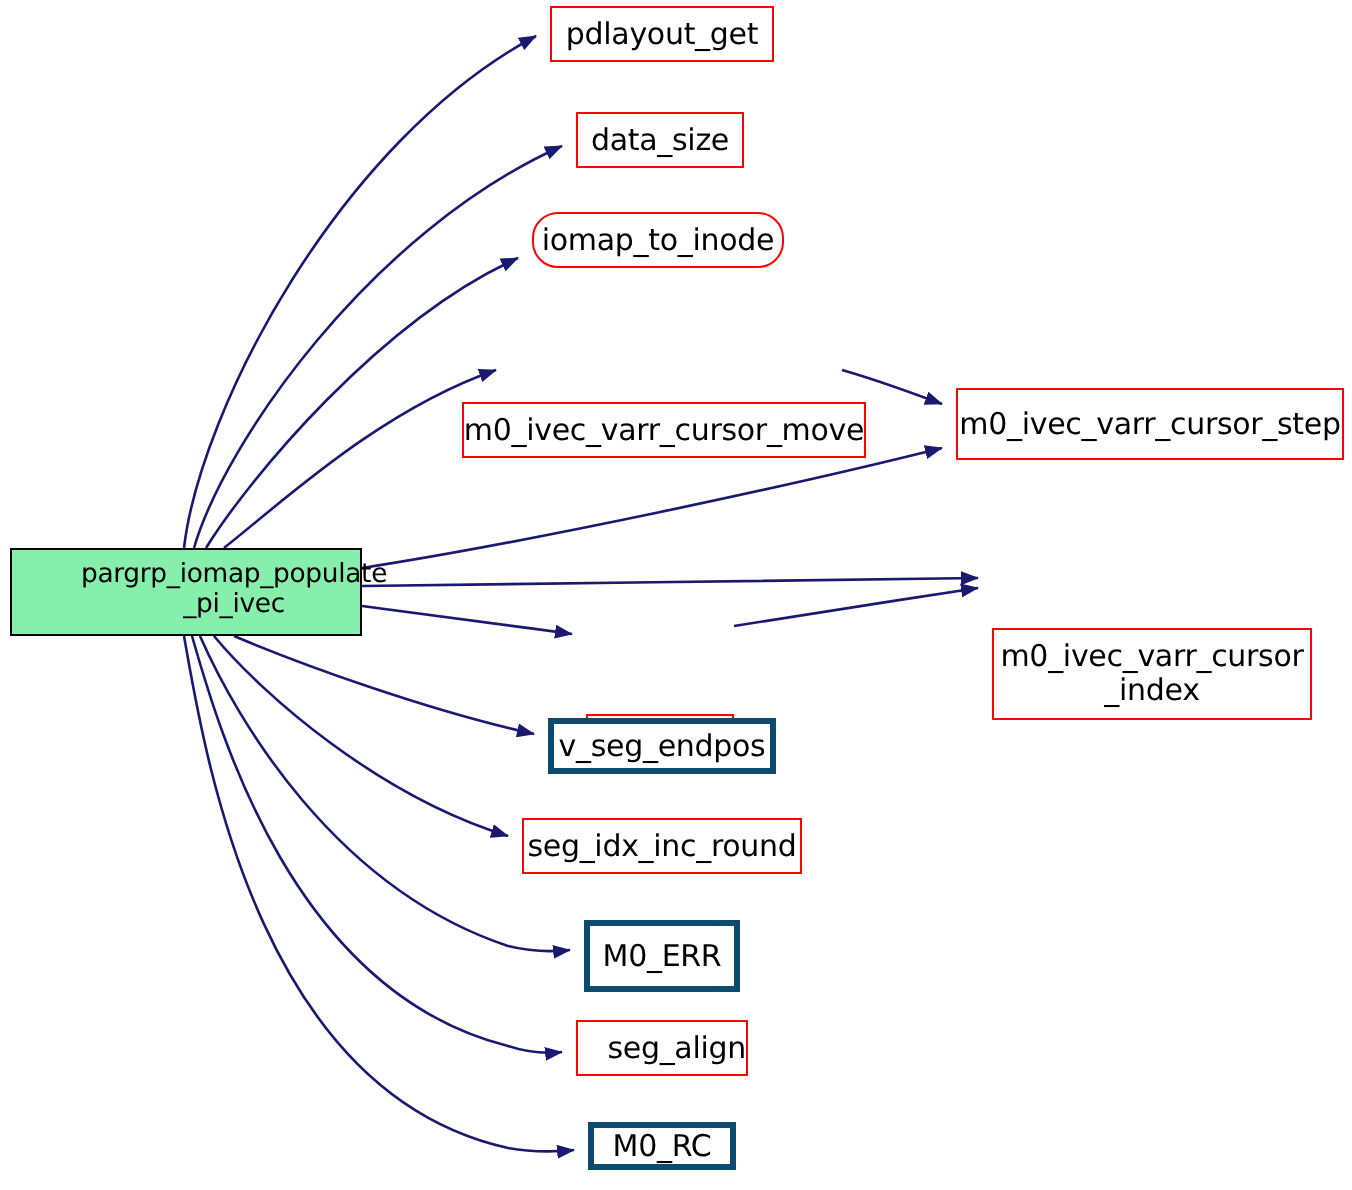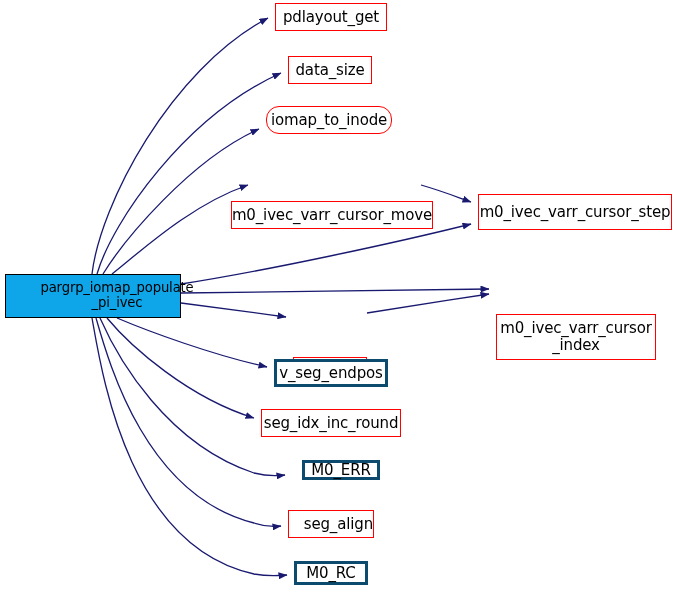--- a/index.html
+++ b/index.html
@@ -36,21 +36,21 @@
     white-space: pre-line;
     background: #ffffff;
     border: 1px solid #ff0000;
     letter-spacing: -0.15px;
   }
   .node.black {
     border: 3px solid #0c4a6e;
   }
   .node.current {
     border: 1px solid #000000;
-    background: #0ea5e9;
+    background: #86efac;
     font-size: 13.2px;
     padding-left: 48px;
   }
 </style>
 </head>
 <body>
 
 <div id="canvas">
   <svg id="edge-layer" viewBox="0 0 676 595" xmlns="http://www.w3.org/2000/svg">
     <defs>
@@ -81,17 +81,17 @@
       <div class="node" style="left: 275px; top: 3px; width: 112px; height: 28px;"><span>pdlayout_get</span></div>
       <div class="node" style="left: 288px; top: 56px; width: 84px; height: 28px;"><span>data_size</span></div>
       <div class="node" style="left: 266px; top: 106px; width: 126px; height: 28px; border-radius: 13px;"><span>iomap_to_inode</span></div>
       <div class="node" style="left: 231px; top: 157px; width: 202px; height: 28px; margin-top: 44px;"><span>m0_ivec_varr_cursor_move</span></div>
       <div class="node" style="left: 478px; top: 194px; width: 194px; height: 36px;"><span>m0_ivec_varr_cursor_step</span></div>
       <div class="node" style="left: 496px; top: 266px; width: 160px; height: 46px; margin-top: 48px;"><span>m0_ivec_varr_cursor
 _index</span></div>
       <div class="node" style="left: 293px; top: 309px; width: 74px; height: 28px; margin-top: 48px;"><span>seg_set</span></div>
       <div class="node black" style="left: 274px; top: 359px; width: 114px; height: 28px;"><span>v_seg_endpos</span></div>
       <div class="node" style="left: 261px; top: 409px; width: 140px; height: 28px;"><span>seg_idx_inc_round</span></div>
-      <div class="node black" style="left: 302px; top: 460px; width: 78px; height: 20px;"><span>M0_ERR</span></div>
+      <div class="node black" style="left: 292px; top: 460px; width: 78px; height: 36px;"><span>M0_ERR</span></div>
       <div class="node" style="left: 288px; top: 510px; width: 86px; height: 28px; justify-content: flex-end;"><span>seg_align</span></div>
       <div class="node black" style="left: 294px; top: 561px; width: 74px; height: 24px;"><span>M0_RC</span></div>
     </div>
 </div>
 
 </body></html>

